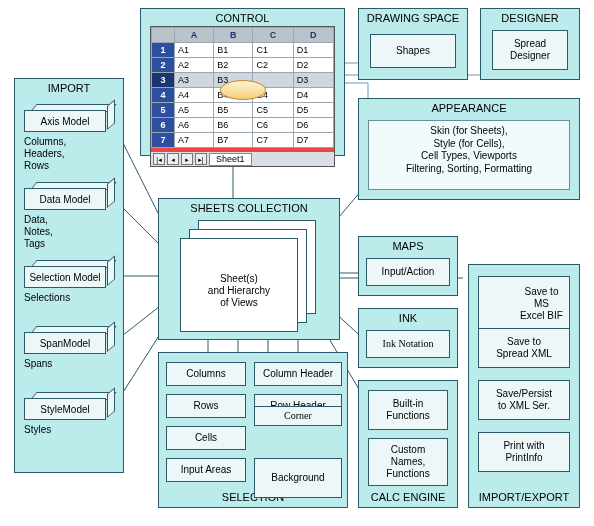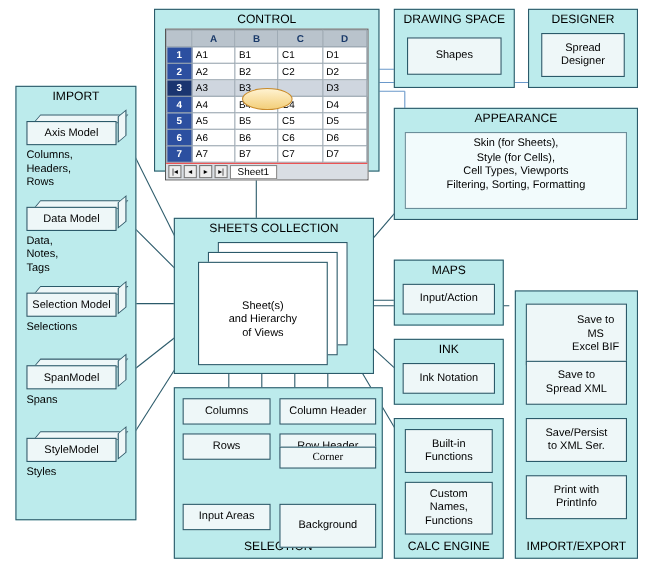--- a/index.html
+++ b/index.html
@@ -155,21 +155,21 @@
   .grid .topleft {
     background: #b9c3cc;
     width: 16px;
   }
   .grid .sel td { background: #cfd6df; }
   .grid .sel .rowhdr { background: #1a3570; }
   .grid .footer {
     display: flex;
     align-items: center;
     background: #d9dee4;
-    border-top: 1px solid #ef4444;
+    border-top: 4px solid #ef4444;
     height: 14px;
     font-size: 9px;
     padding: 0 2px;
     gap: 2px;
   }
   .grid .footer .navbtn {
     width: 10px; height: 10px;
     border: 1px solid #777;
     background: #eee;
     display: inline-flex;
@@ -391,21 +391,21 @@
   </div>
 
   <div class="panel" style="left:350px; top:228px; width:100px; height:60px;">
     <div class="panel-title">MAPS</div>
   </div>
   <div class="box" style="left:358px; top:250px; width:84px; height:28px;">Input/Action</div>
 
   <div class="panel" style="left:350px; top:300px; width:100px; height:60px;">
     <div class="panel-title">INK</div>
   </div>
-  <div class="box" style="left:358px; top:322px; width:84px; height:28px;">Ink Notation</div>
+  <div class="box" style="left:358px; top:322px; width:84px; height:28px;font-family:Liberation Serif, serif;">Ink Notation</div>
 
   <div class="panel" style="left:350px; top:372px; width:100px; height:128px;">
     <div class="footer-title">CALC ENGINE</div>
   </div>
   <div class="box" style="left:360px; top:382px; width:80px; height:40px; white-space:pre-line;">Built-in
 Functions</div>
   <div class="box" style="left:360px; top:430px; width:80px; height:48px; white-space:pre-line;">Custom
 Names,
 Functions</div>
 
@@ -421,17 +421,18 @@
   <div class="box" style="left:470px; top:424px; width:92px; height:40px; white-space:pre-line;">Print with
 PrintInfo</div>
 
   <div class="panel" style="left:150px; top:344px; width:190px; height:156px;">
     <div class="footer-title">SELECTION</div>
   </div>
   <div class="box" style="left:158px; top:354px; width:80px; height:24px;">Columns</div>
   <div class="box" style="left:246px; top:354px; width:88px; height:24px;">Column Header</div>
   <div class="box" style="left:158px; top:386px; width:80px; height:24px;">Rows</div>
   <div class="box" style="left:246px; top:386px; width:88px; height:24px;">Row Header</div>
+  <div class="box" style="left:158px; top:418px; width:80px; height:24px;">Cells</div>
   <div class="box" style="left:246px; top:398px; width:88px; height:20px;font-family:Liberation Serif, serif;">Corner</div>
   <div class="box" style="left:158px; top:450px; width:80px; height:24px;">Input Areas</div>
   <div class="box" style="left:246px; top:450px; width:88px; height:40px;">Background</div>
 
 </div>
 
 </body></html>

